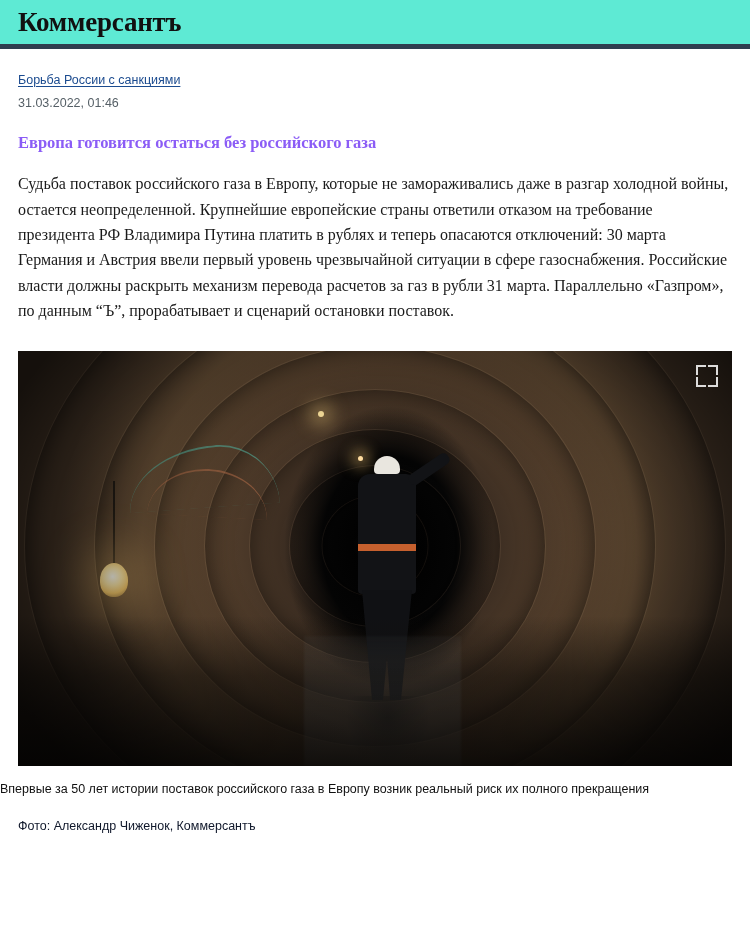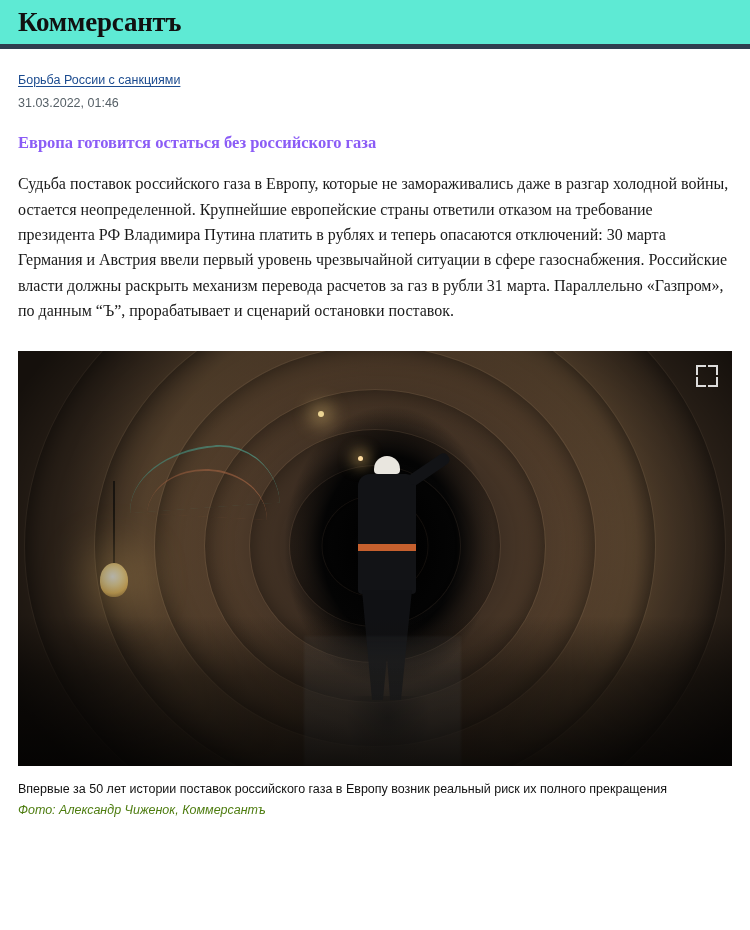--- a/index.html
+++ b/index.html
@@ -278,28 +278,26 @@
   .expand-icon .tl { left: 0; top: 0; border-right: none; border-bottom: none; }
   .expand-icon .tr { right: 0; top: 0; border-left: none; border-bottom: none; }
   .expand-icon .bl { left: 0; bottom: 0; border-right: none; border-top: none; }
   .expand-icon .br { right: 0; bottom: 0; border-left: none; border-top: none; }
 
   .caption {
     margin-top: 14px;
     font-size: 12.5px;
     line-height: 1.5;
     color: #111111;
+  }
+  .credit {
+    margin-top: 20px;
+    font-size: 12.5px;
+    color: #0f172a;
     padding-left: 18px;
-  }
-  .credit {
-    margin-top: 4px;
-    font-size: 12.5px;
-    color: #4d7c0f;
-    padding-left: 18px;
-    font-style: italic;
   }
 
   
   .figure-wrap {
     display: flex;
   }
   .figure-gutter {
     width: 18px;
     flex: 0 0 18px;
   }

